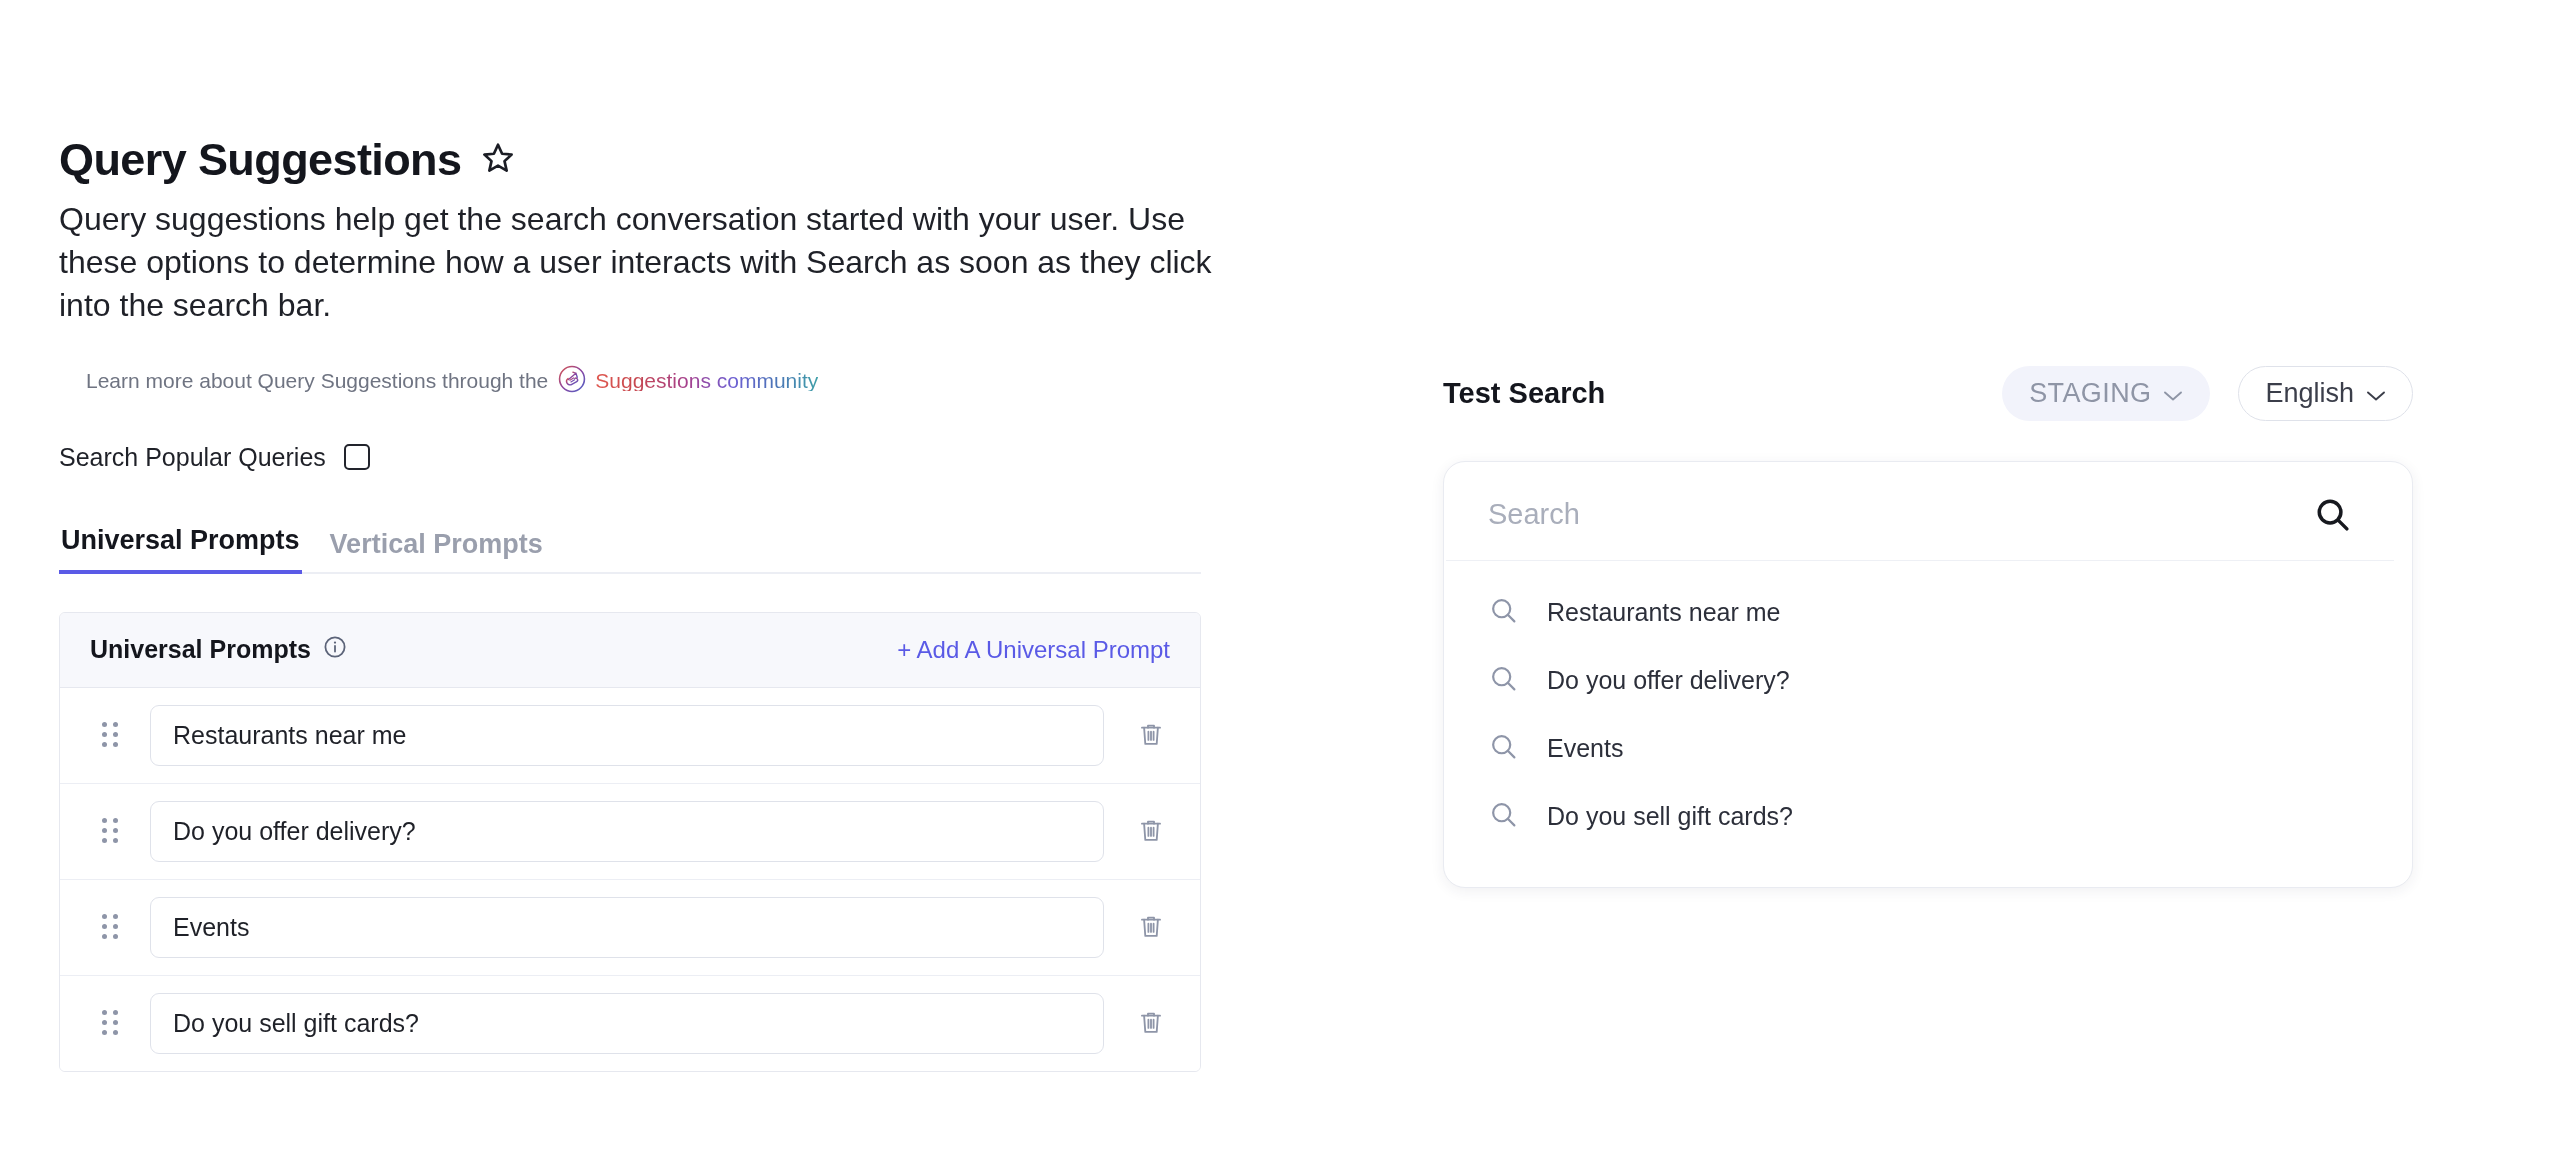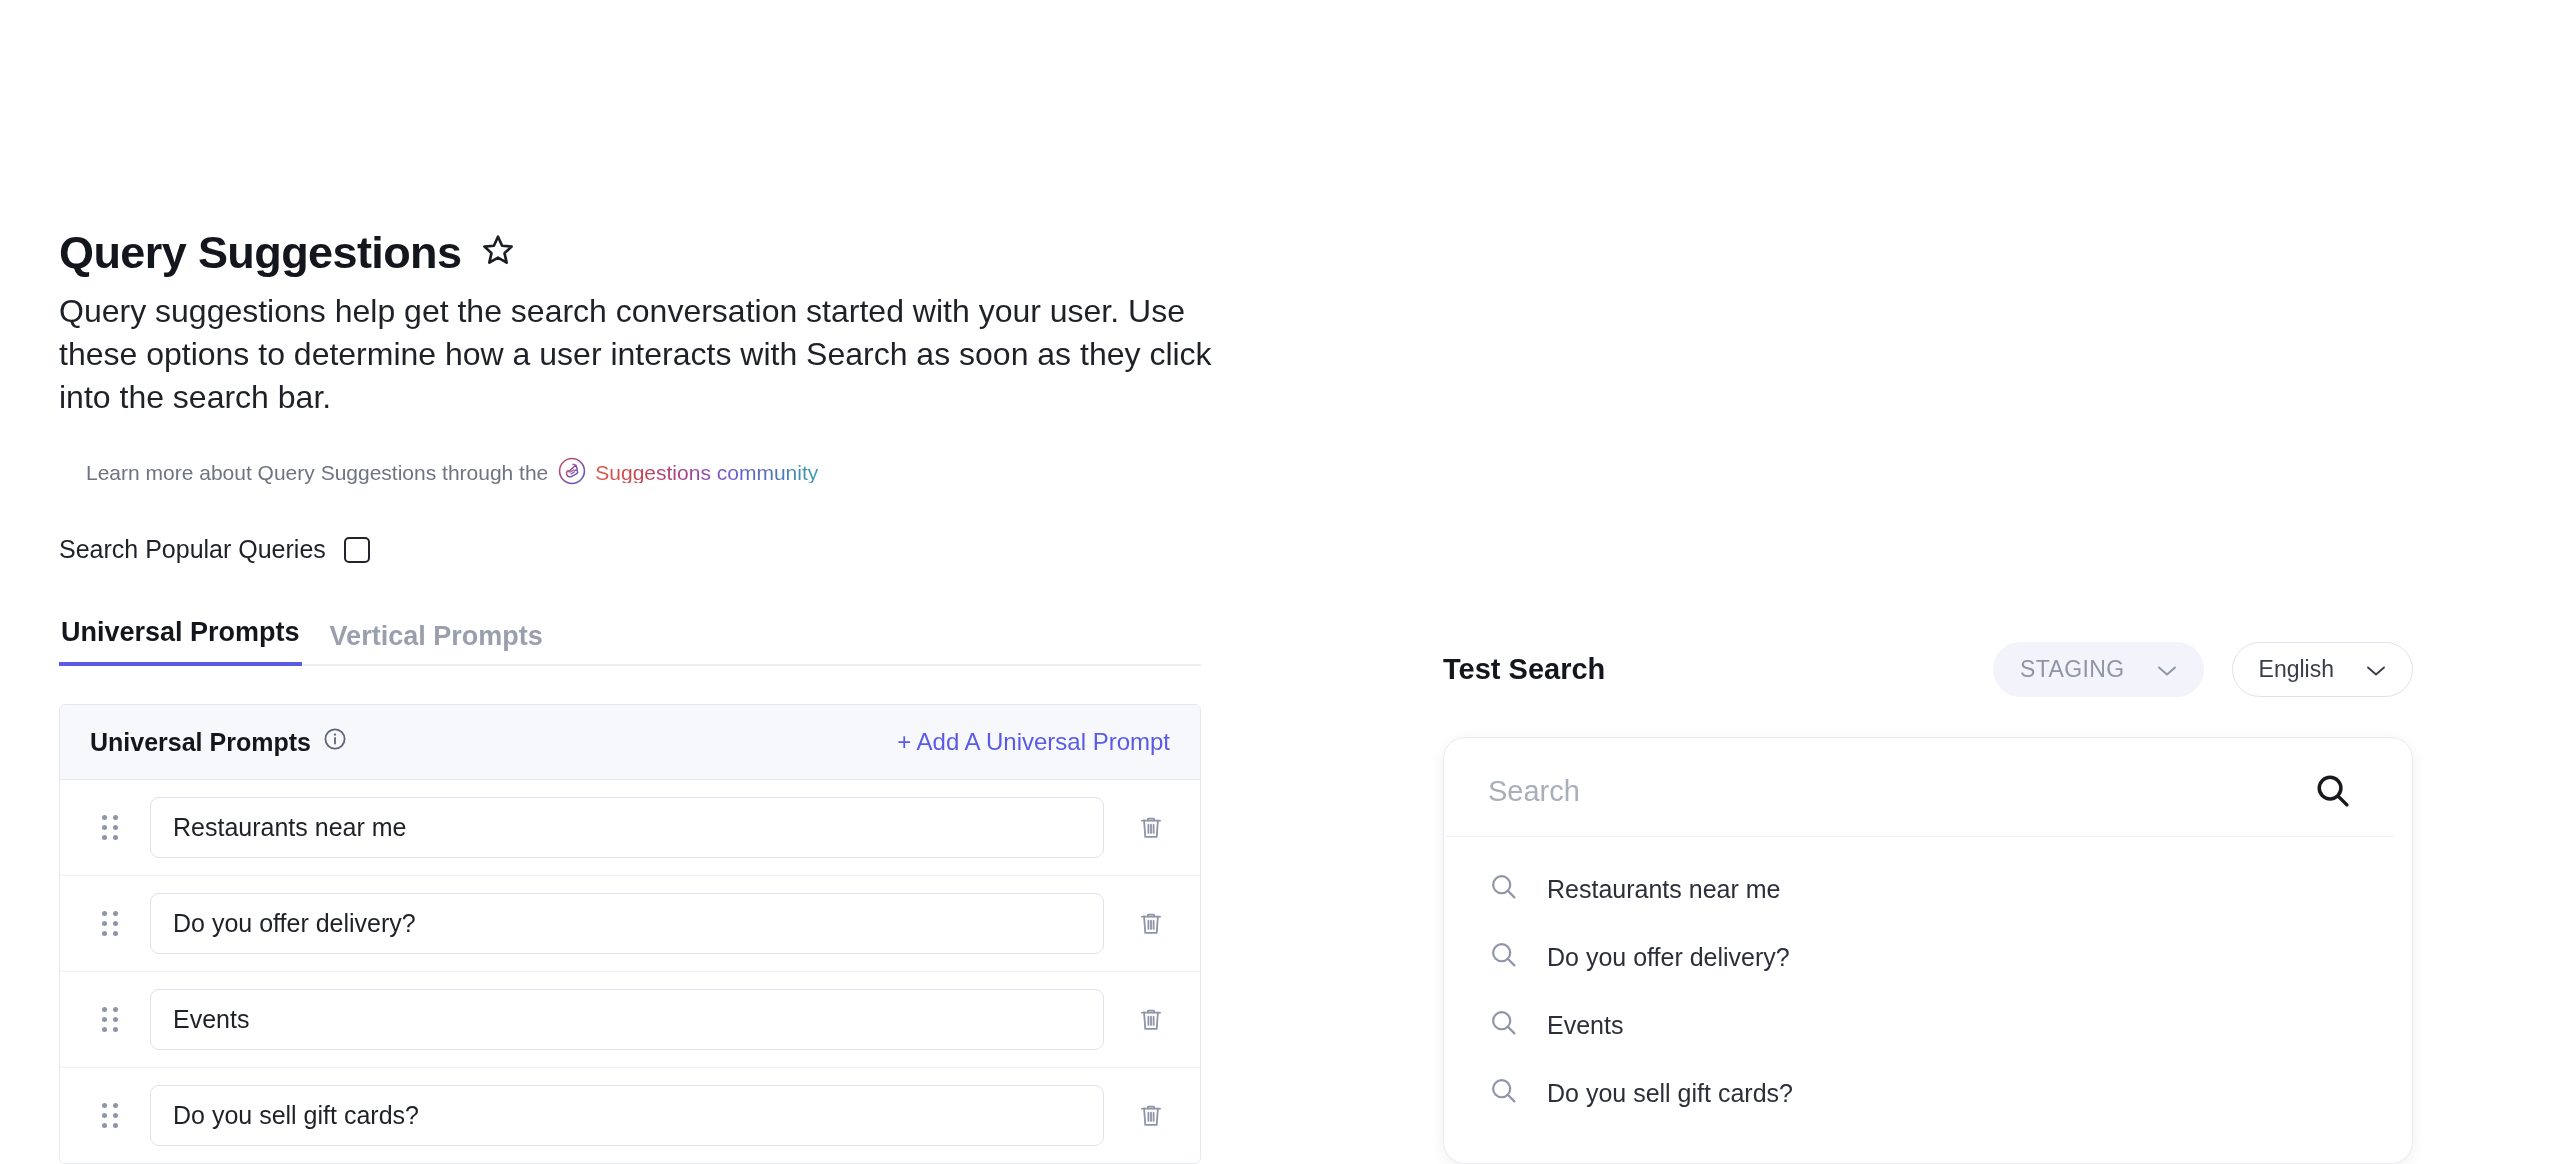--- a/index.html
+++ b/index.html
@@ -6,21 +6,21 @@
   html, body {
     margin: 0; padding: 0;
     background: #ffffff;
     font-family: "Liberation Sans", sans-serif;
     color: #1a1b24;
   }
   body { width: 2576px; height: 1164px; overflow: hidden; position: relative; }
 
   .page {
     display: flex;
-    align-items: flex-end;
+    align-items: center;
     padding: 0;
     width: 2576px;
     height: 1164px;
   }
 
   
   .left-col {
     width: 1255px;
     padding: 44px 0 0 59px;
     flex: 0 0 1255px;
@@ -204,25 +204,25 @@
   .ts-title {
     font-size: 29px;
     font-weight: bold;
     color: #14161d;
     margin: 0;
   }
   .ts-controls { display: flex; align-items: center; gap: 28px; }
   .pill {
     display: flex;
     align-items: center;
-    gap: 32px;
+    gap: 12px;
     height: 55px;
     padding: 0 26px;
     border-radius: 28px;
-    font-size: 23px;
+    font-size: 27px;
   }
   .pill.staging {
     background: #f2f3fb;
     color: #8f95a6;
     border: 1.5px solid transparent;
     letter-spacing: 0.4px;
   }
   .pill.lang {
     background: #ffffff;
     border: 1.5px solid #dfe2ea;

